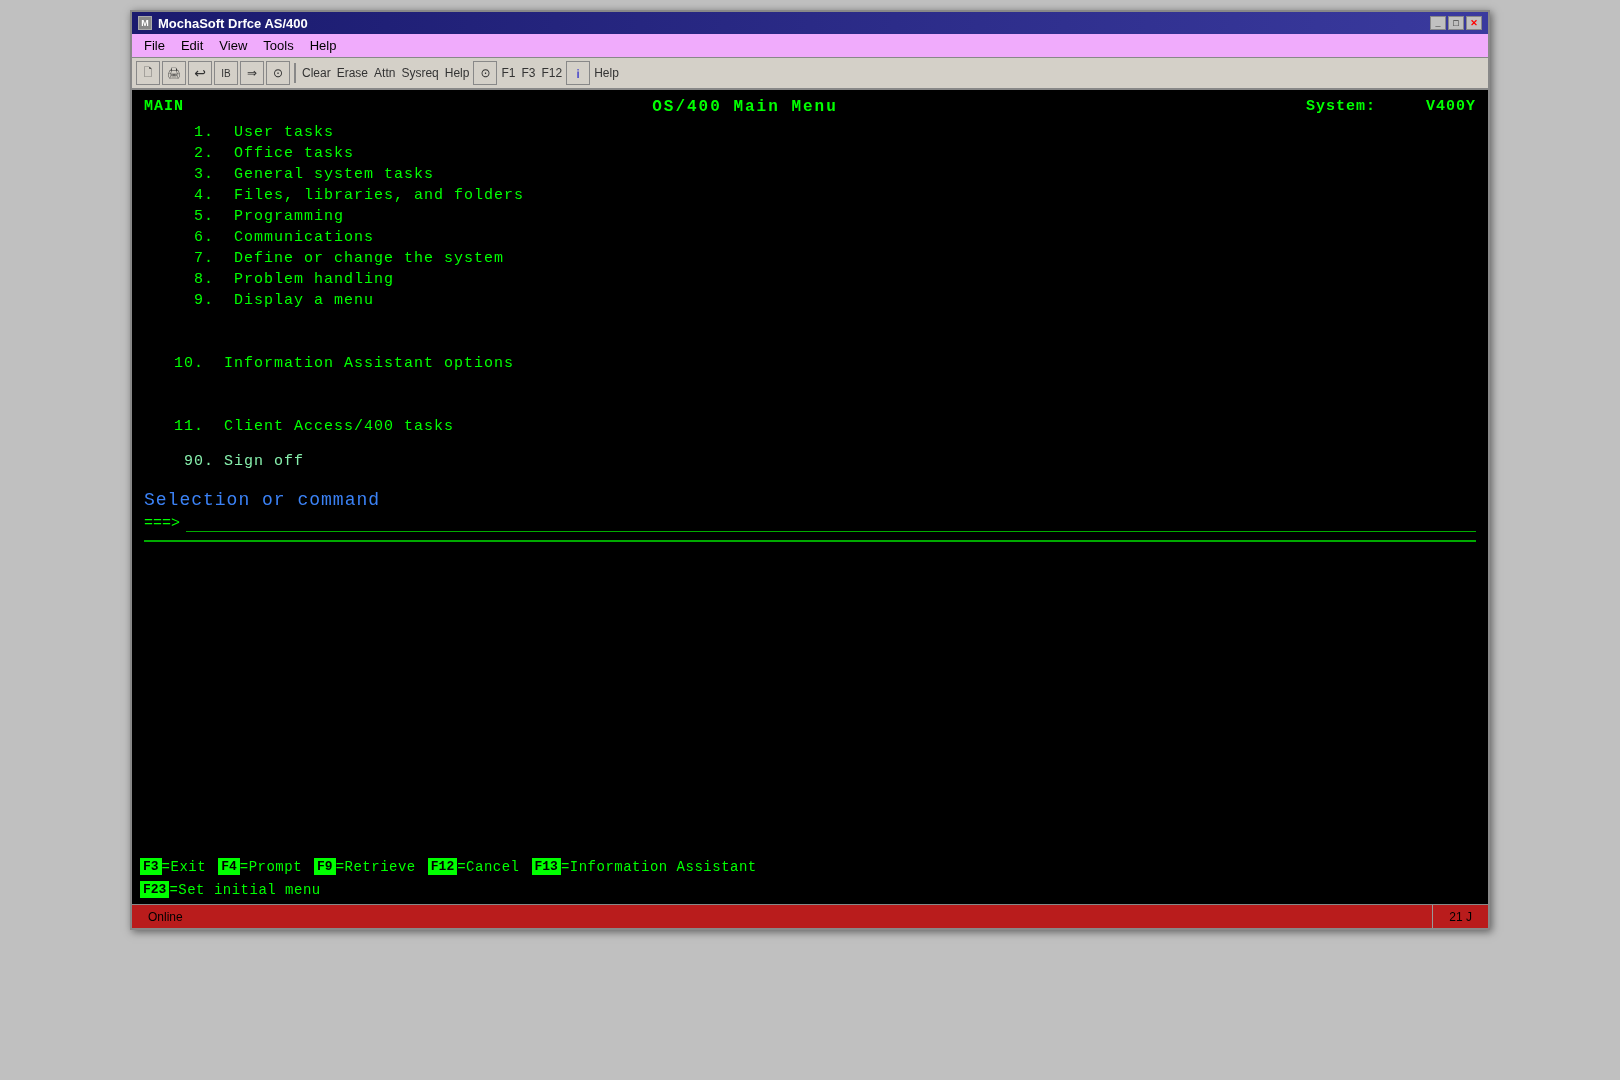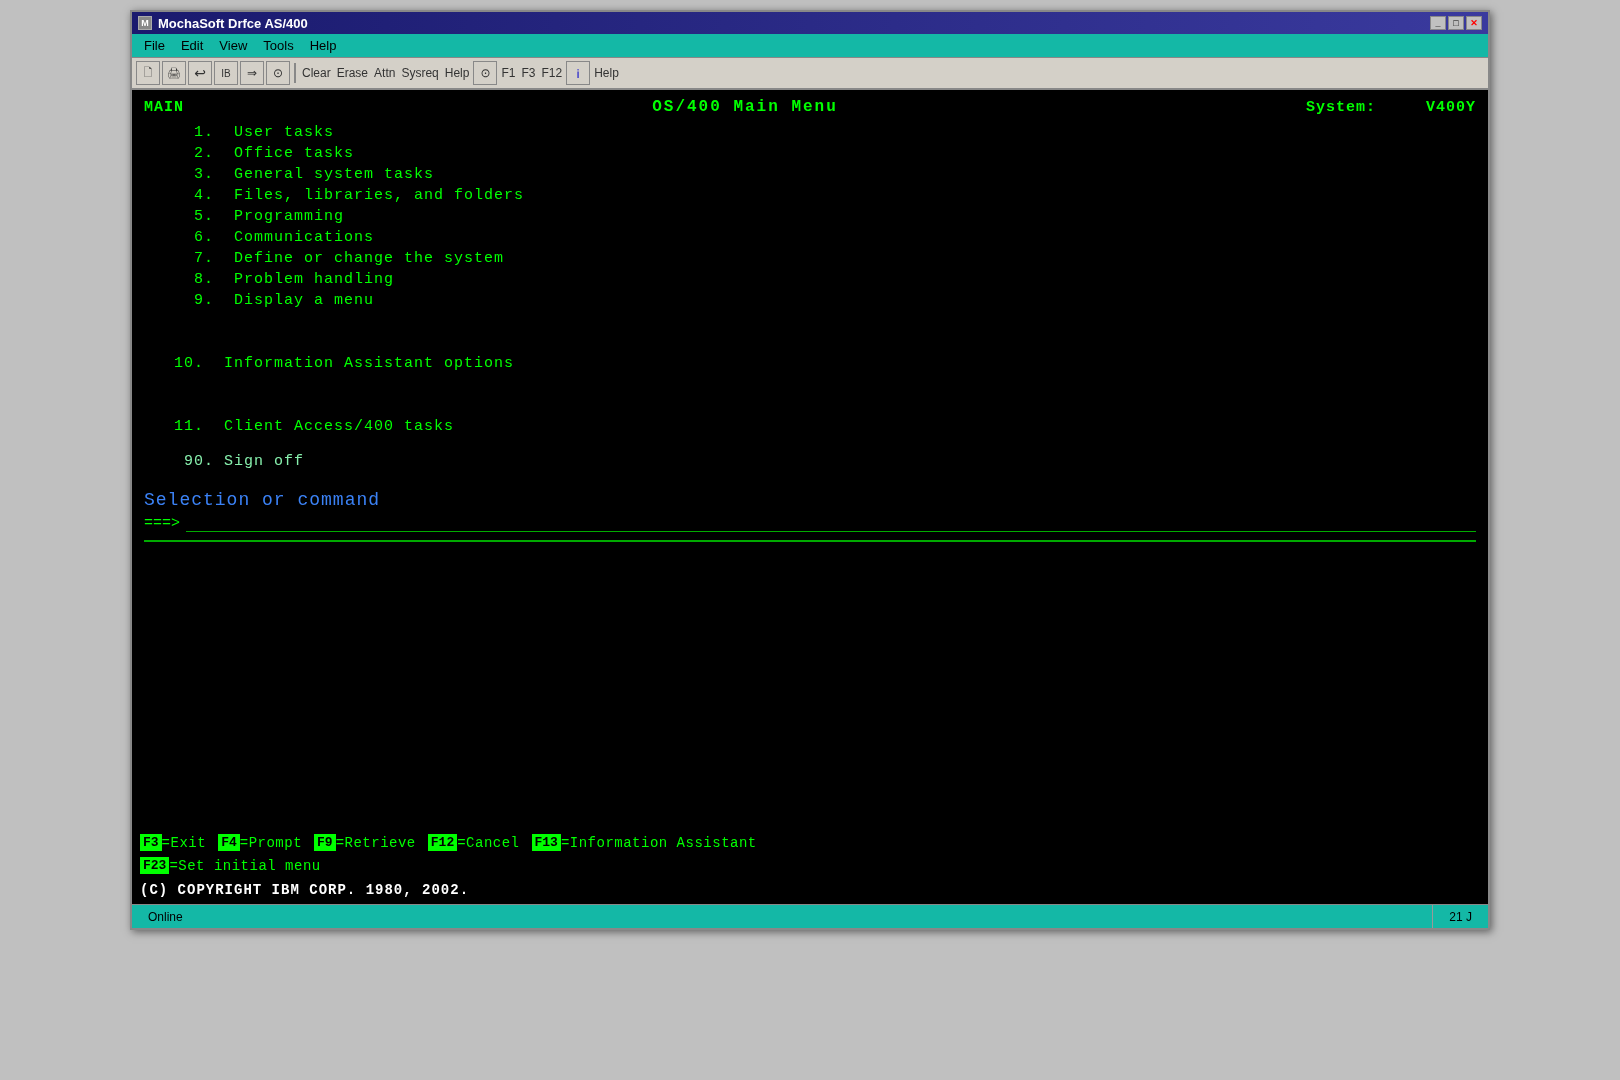--- a/index.html
+++ b/index.html
@@ -68,21 +68,21 @@
       border: 1px solid #888;
       font-size: 9px;
       display: flex;
       align-items: center;
       justify-content: center;
       color: black;
       cursor: pointer;
     }
 
     .menu-bar {
-      background: #14b8a6;
+      background: #f0abfc;
       display: flex;
       gap: 0;
       padding: 2px 4px;
       border-bottom: 1px solid #888;
       height: 24px;
       align-items: center;
       flex-shrink: 0;
     }
 
     .menu-item {
@@ -139,21 +139,20 @@
       font-size: 15px;
       color: #00ff00;
       position: relative;
       overflow: hidden;
     }
 
     .term-header-row {
       display: flex;
       justify-content: space-between;
       margin-bottom: 8px;
-      align-items: center;
     }
 
     .term-main-label {
       color: #00ff00;
       font-size: 15px;
       font-weight: bold;
       letter-spacing: 1px;
     }
 
     .term-title {
@@ -279,21 +278,21 @@
       font-family: 'Courier New', Courier, monospace;
       font-size: 14px;
       font-weight: bold;
       padding: 2px 8px 6px 8px;
       letter-spacing: 1px;
       flex-shrink: 0;
     }
 
     
     .status-bar {
-      background: #14b8a6;
+      background: #b91c1c;
       border-top: 1px solid #888;
       height: 24px;
       display: flex;
       align-items: center;
       font-size: 12px;
       color: black;
       flex-shrink: 0;
     }
 
     .status-item {
@@ -418,23 +417,20 @@
       </div>
     </div>
     <div class="fkey-row">
       <div class="fkey-item">
         <span class="fkey-badge">F23</span>
         <span class="fkey-label">=Set initial menu</span>
       </div>
     </div>
   </div>
 
-  <div class="copyright-bar">
-    <span>(C) COPYRIGHT IBM CORP. 1980, 2002.</span>
-  </div>
 
   <div class="status-bar">
     <div class="status-item status-main">
       <span>Online</span>
     </div>
     <div class="status-item">
       <span>21 J</span>
     </div>
   </div>
 </div>

